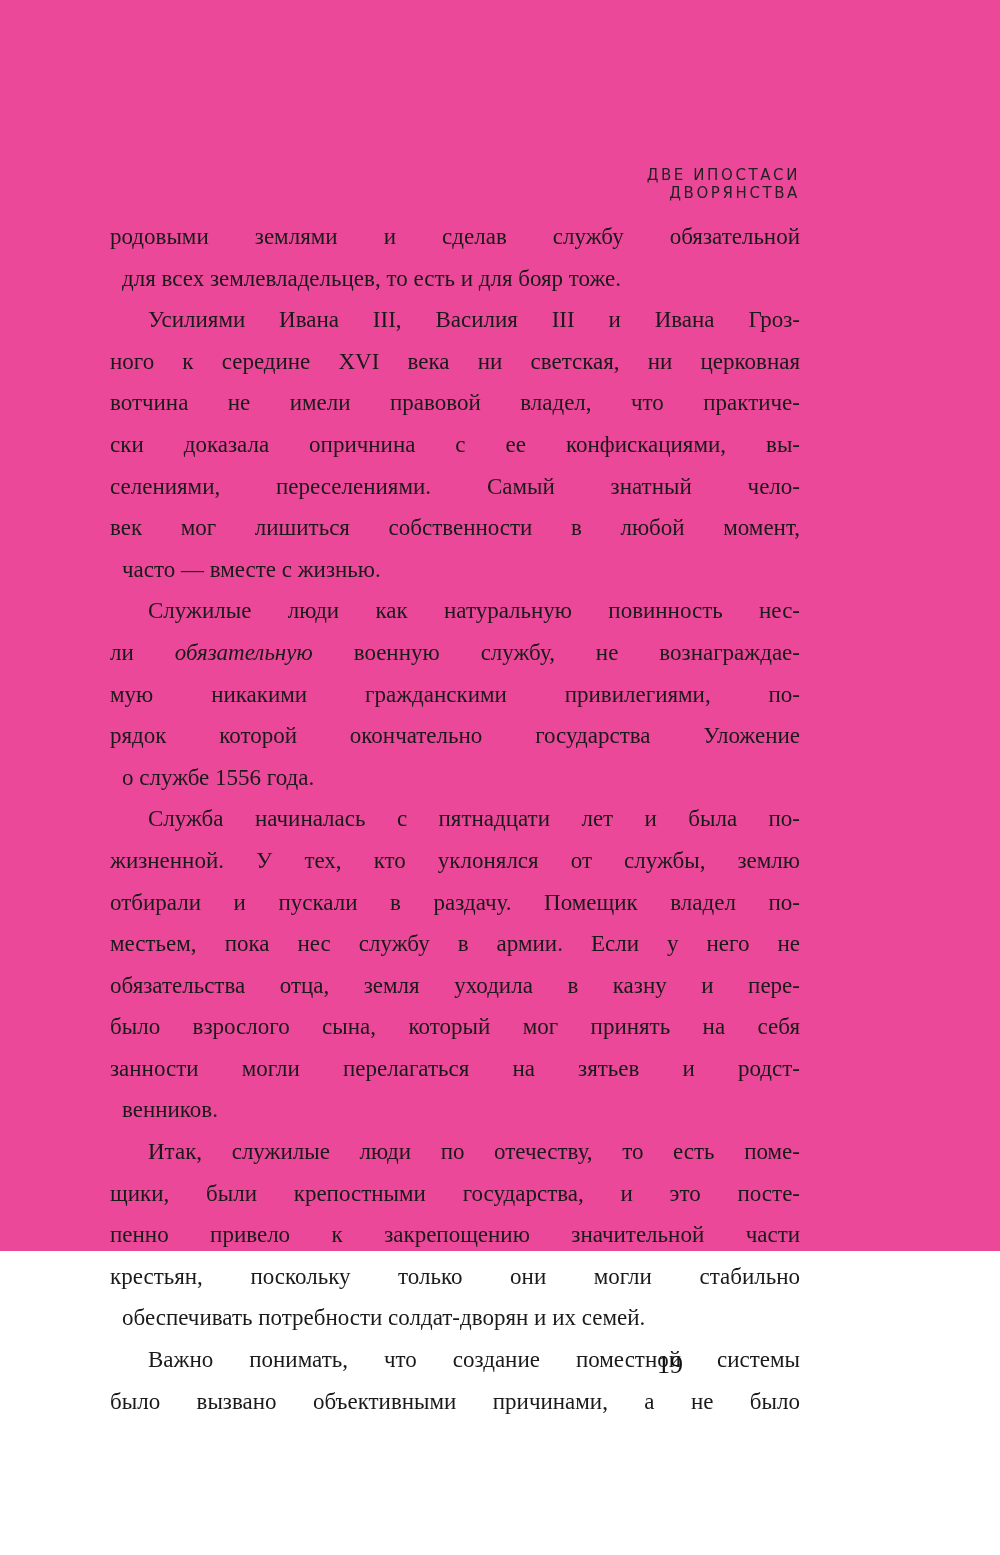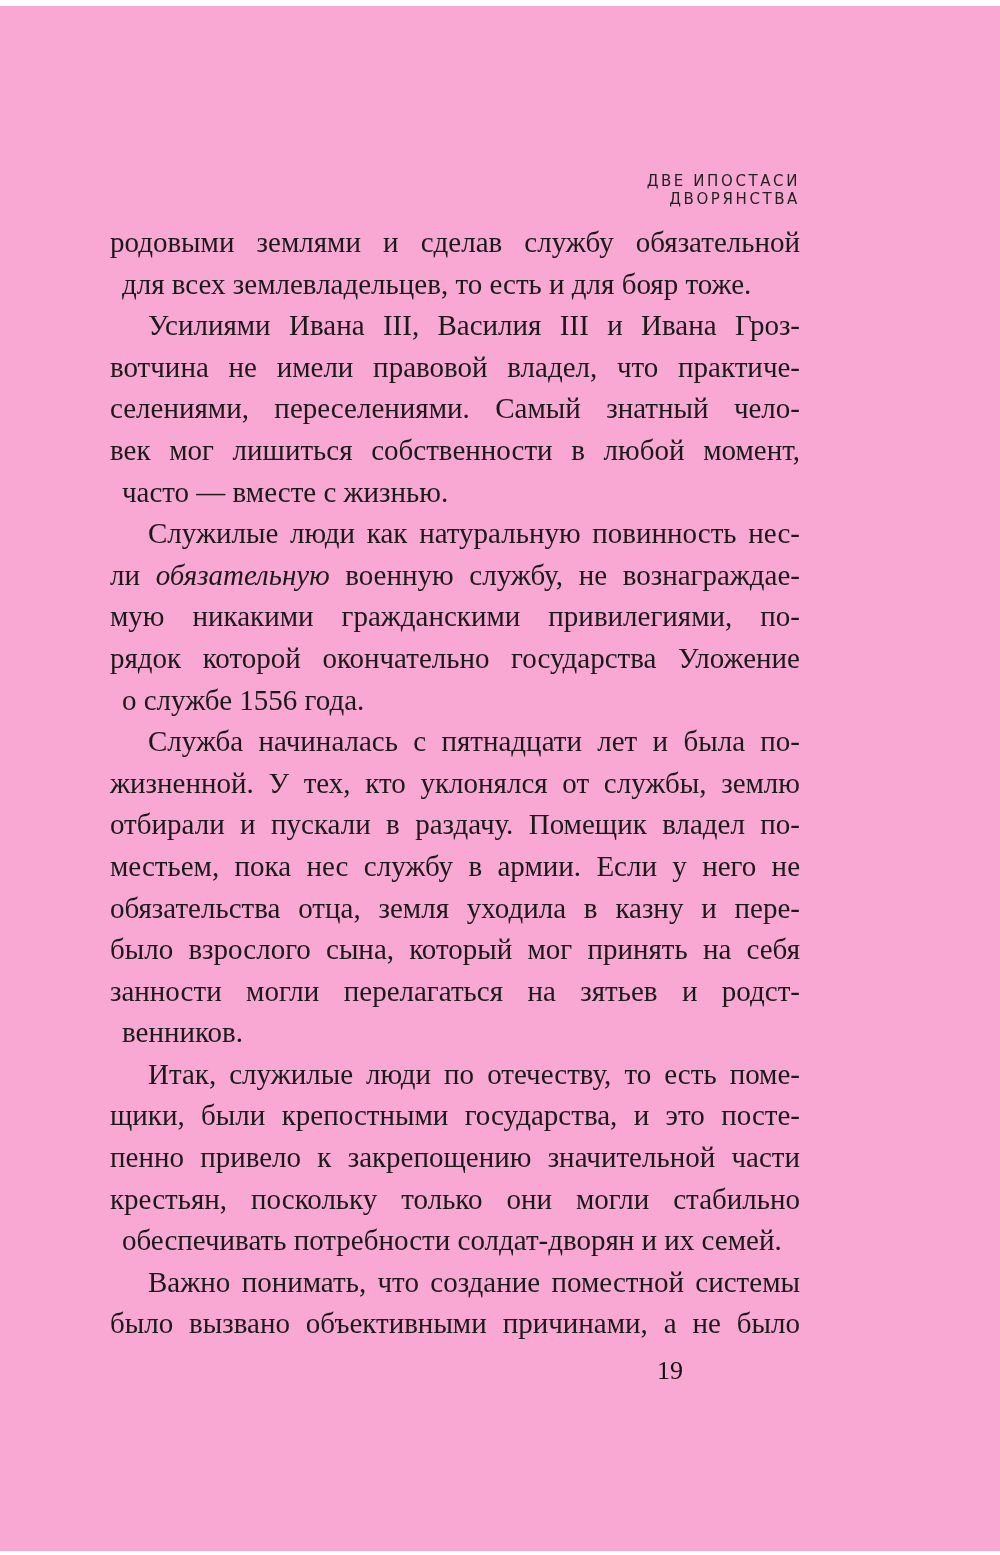--- a/index.html
+++ b/index.html
@@ -1,27 +1,27 @@
 <!DOCTYPE html>
 <html><head>
 <meta charset="utf-8">
 <style>
   html, body { margin: 0; padding: 0; background: #ffffff; }
   body { width: 1000px; height: 1555px; position: relative; overflow: hidden; }
-  .page { position: absolute; left: 0; top: 6px; width: 1000px; height: 1545px; background: #f9a8d4; }
+  .page { position: absolute; left: 0; top: 0; width: 1000px; height: 1251px; background: #ec4899; }
   .running-head {
     position: absolute; left: 540px; top: 166px; width: 260px;
     text-align: right;
     font-family: "DejaVu Sans", sans-serif;
     font-size: 15px; letter-spacing: 2.6px; color: #222;
   }
   .text {
     position: absolute; left: 110px; top: 216px; width: 690px;
     font-family: "Liberation Serif", serif;
-    font-size: 29px; line-height: 41.6px; color: #1a1a1a;
+    font-size: 23px; line-height: 41.6px; color: #1a1a1a;
   }
   .para { margin: 0; text-indent: 38px; text-align: justify; }
   .para.first { text-indent: 0; }
   .line { display: block; text-align: justify; text-align-last: justify; white-space: nowrap; }
   .line.last { text-align-last: left; margin-left: 12px; }
   .line.indent { padding-left: 38px; }
   .para .line { text-indent: 0; }
   em { font-style: italic; }
   .page-number {
     position: absolute; left: 640px; top: 1350px; width: 60px; text-align: center;
@@ -36,21 +36,23 @@
 
   <div class="text">
 
     <p class="para first">
       <span class="line">родовыми землями и сделав службу обязательной</span>
       <span class="line last">для всех землевладельцев, то есть и для бояр тоже.</span>
     </p>
 
     <p class="para">
       <span class="line indent">Усилиями Ивана III, Василия III и Ивана Гроз-</span>
+      <span class="line">ного к середине XVI века ни светская, ни церковная</span>
       <span class="line">вотчина не имели правовой владел, что практиче-</span>
+      <span class="line">ски доказала опричнина с ее конфискациями, вы-</span>
       <span class="line">селениями, переселениями. Самый знатный чело-</span>
       <span class="line">век мог лишиться собственности в любой момент,</span>
       <span class="line last">часто — вместе с жизнью.</span>
     </p>
 
     <p class="para">
       <span class="line indent">Служилые люди как натуральную повинность нес-</span>
       <span class="line"><span>ли </span><em>обязательную</em><span> военную службу, не вознаграждае-</span></span>
       <span class="line">мую никакими гражданскими привилегиями, по-</span>
       <span class="line">рядок которой окончательно государства Уложение</span>

